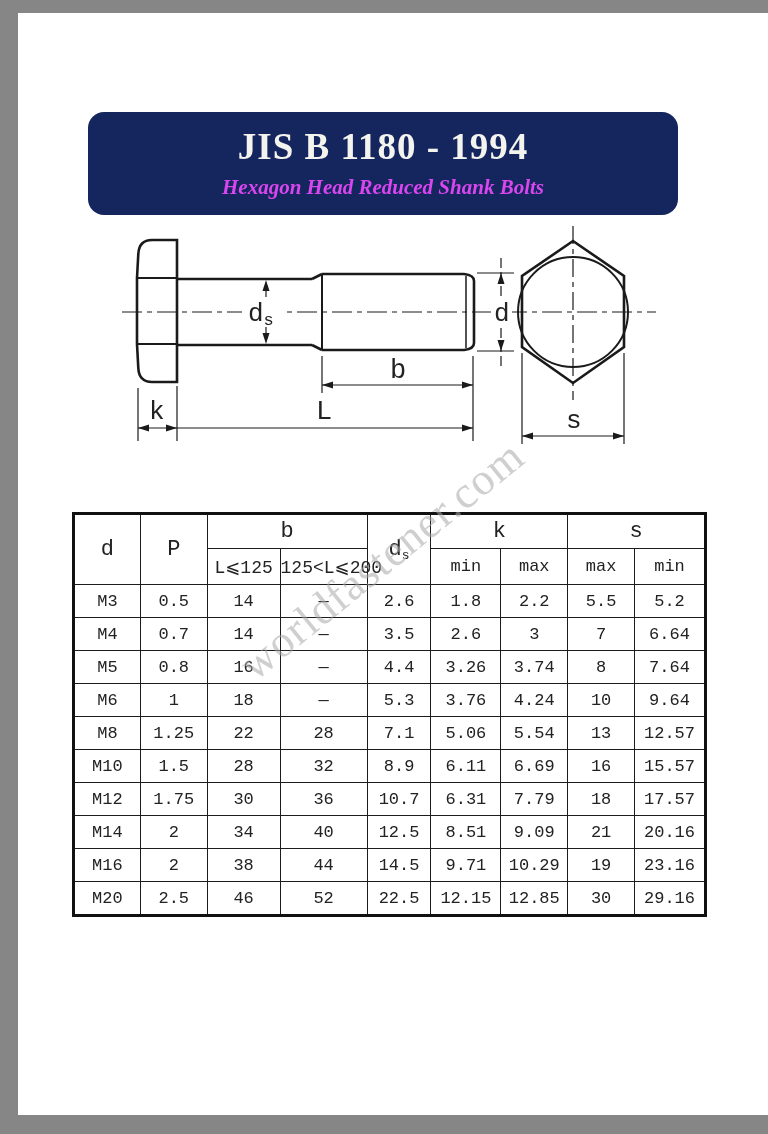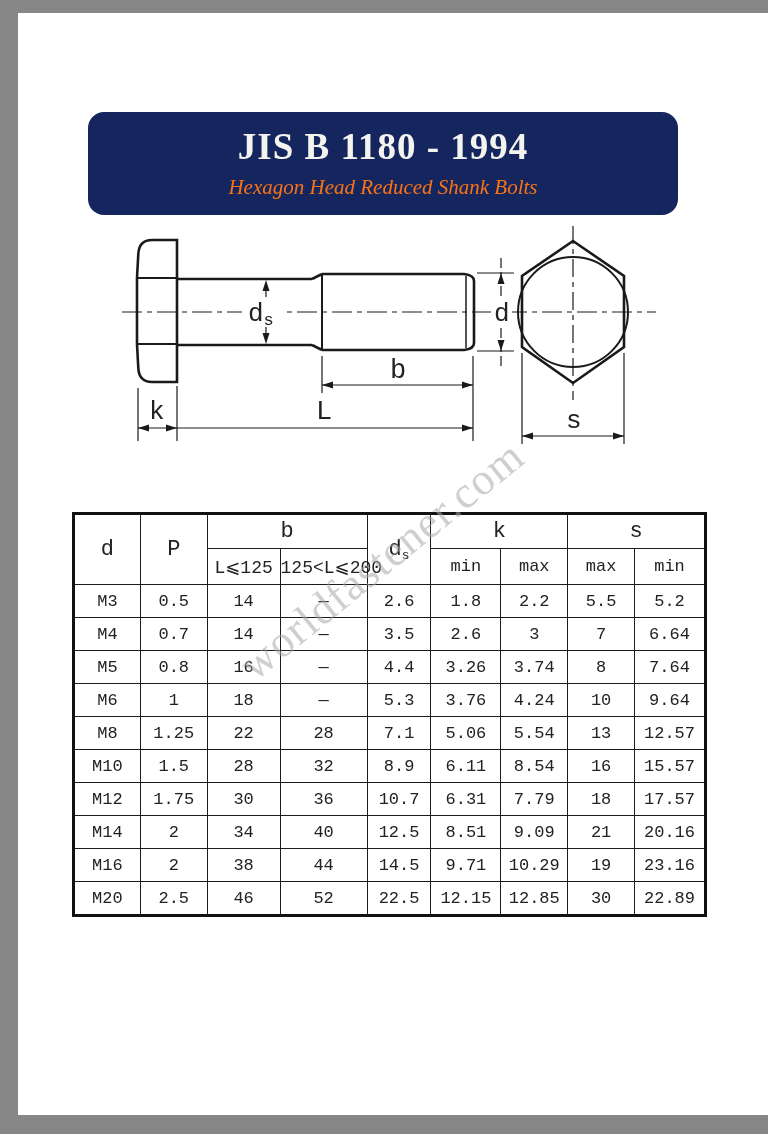--- a/index.html
+++ b/index.html
@@ -19,22 +19,22 @@
     position:absolute;left:70px;top:99px;width:590px;height:103px;
     background:#15255e;border-radius:16px;
     display:flex;flex-direction:column;align-items:center;justify-content:center;
     color:#f4f4ef;
   }
   .banner .title{
     font-family:"Liberation Serif", serif;font-weight:bold;
     font-size:37px;letter-spacing:1px;line-height:1.1;
   }
   .banner .subtitle{
-    font-family:"Liberation Serif", serif;font-weight:normal;font-style:italic;
-    font-size:21px;margin-top:7px;color:#f97316;
+    font-family:"Liberation Serif", serif;font-weight:bold;font-style:italic;
+    font-size:21px;margin-top:7px;color:#d946ef;
   }
   
   .drawing{
     position:absolute;left:72px;top:209px;width:580px;height:245px;
   }
   .drawing text{
     font-family:"Liberation Mono", monospace;
     fill:#222222;
   }
   
@@ -241,21 +241,21 @@
     <td class="cell">12.57</td>
   </tr>
 
   <tr>
     <td class="cell">M10</td>
     <td class="cell">1.5</td>
     <td class="cell">28</td>
     <td class="cell">32</td>
     <td class="cell">8.9</td>
     <td class="cell">6.11</td>
-    <td class="cell">8.54</td>
+    <td class="cell">6.69</td>
     <td class="cell">16</td>
     <td class="cell">15.57</td>
   </tr>
 
   <tr>
     <td class="cell">M12</td>
     <td class="cell">1.75</td>
     <td class="cell">30</td>
     <td class="cell">36</td>
     <td class="cell">10.7</td>
@@ -291,21 +291,21 @@
 
   <tr>
     <td class="cell">M20</td>
     <td class="cell">2.5</td>
     <td class="cell">46</td>
     <td class="cell">52</td>
     <td class="cell">22.5</td>
     <td class="cell">12.15</td>
     <td class="cell">12.85</td>
     <td class="cell">30</td>
-    <td class="cell">22.89</td>
+    <td class="cell">29.16</td>
   </tr>
 </tbody>
     </table>
   </div>
 
   <div class="watermark">worldfastener.com</div>
 
 </div>
 
 </body></html>

